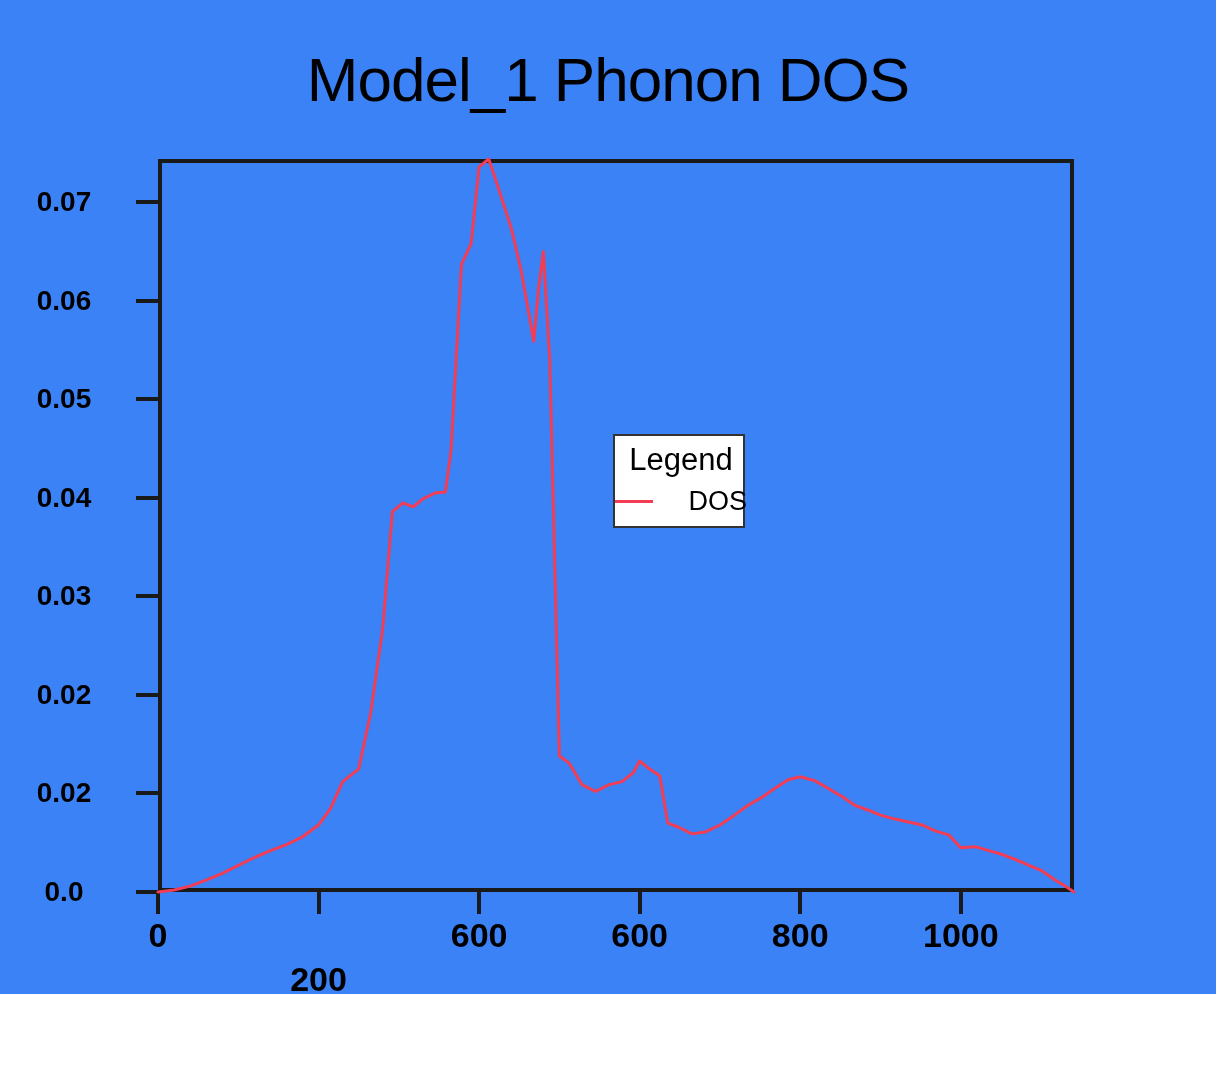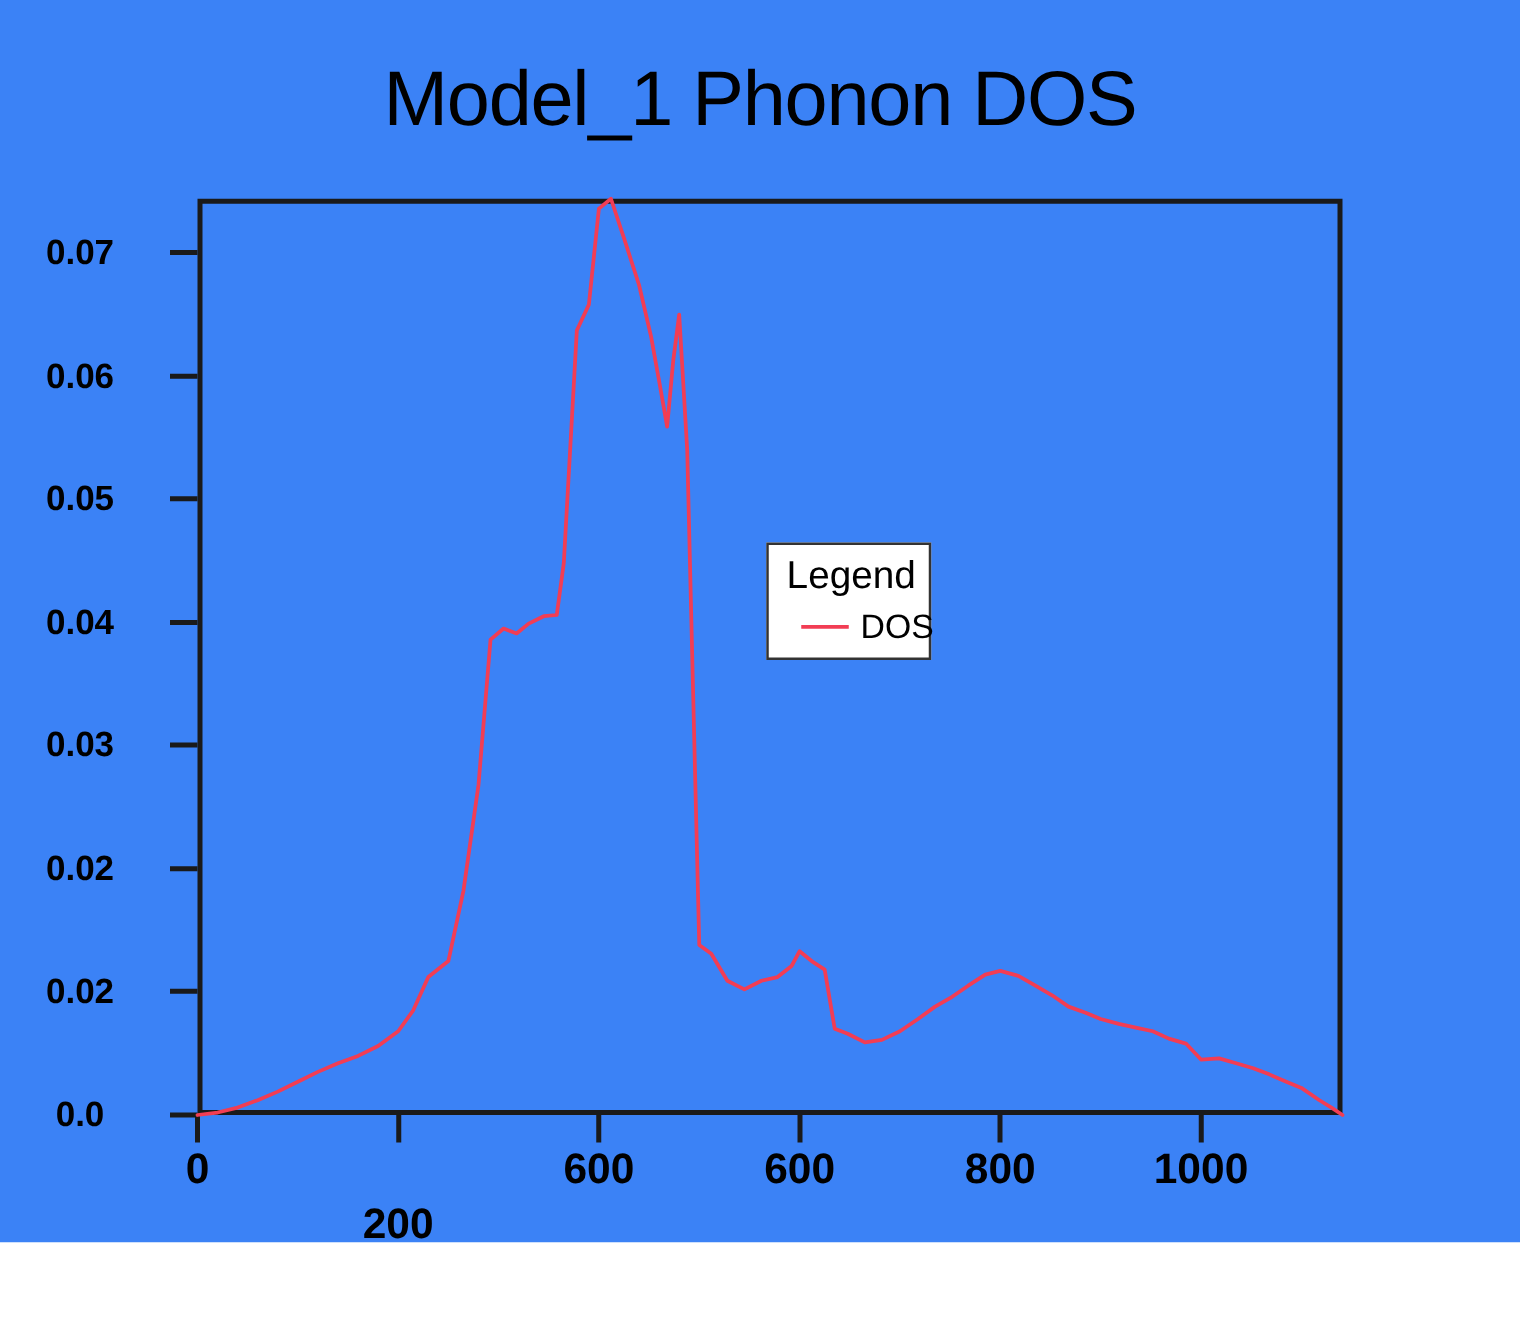--- a/index.html
+++ b/index.html
@@ -123,21 +123,21 @@
     color: #000000;
     white-space: nowrap;
   }
   #legend-entry {
     position: absolute;
     left: 0;
     top: 50px;
     width: 132px;
     display: flex;
     align-items: center;
-    justify-content: flex-end;
+    justify-content: space-between;
     gap: 9px;
   }
   #legend-swatch {
     display: block;
     width: 38px;
     height: 3px;
     background: #f23d54;
   }
   #legend-label {
     font-family: "Liberation Sans", sans-serif;

